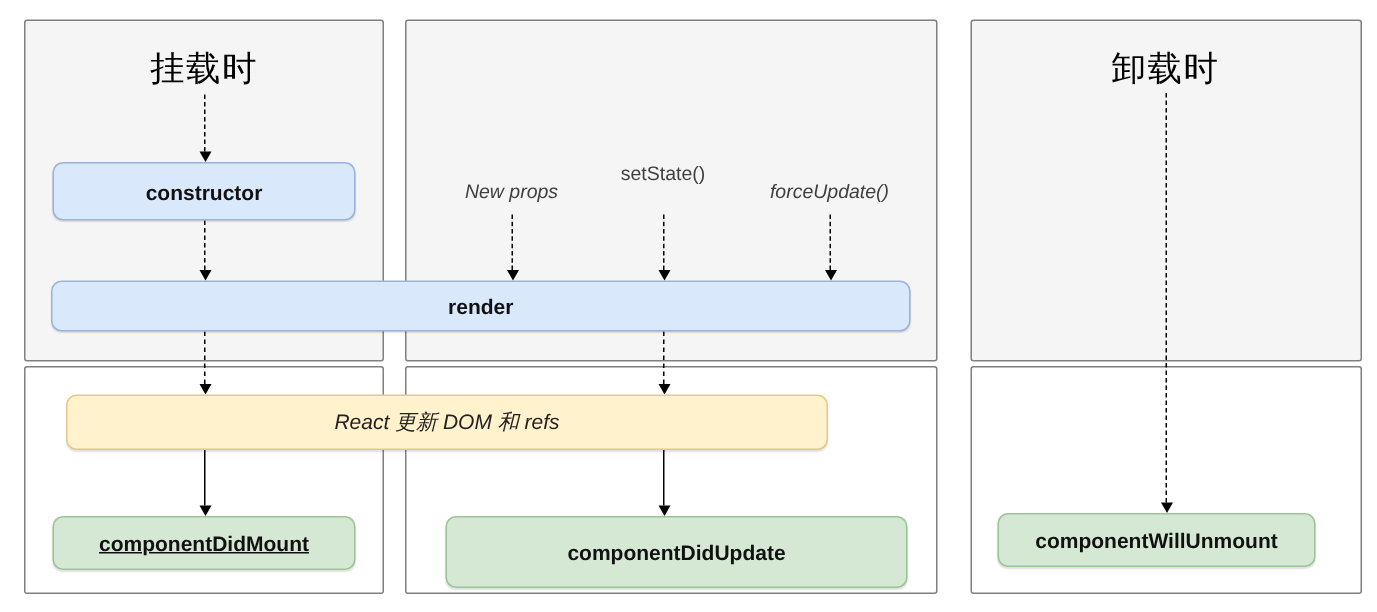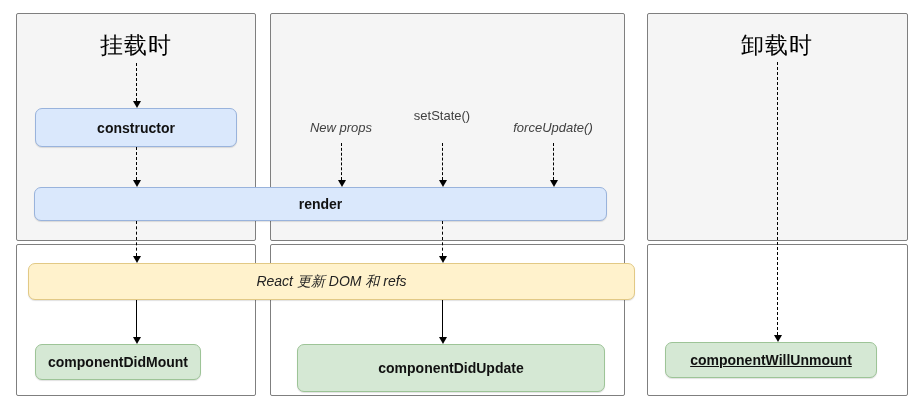--- a/index.html
+++ b/index.html
@@ -98,18 +98,18 @@
   <div class="varrow" style="left:341px; top:143px; height:37px;"></div>
   <div class="varrow" style="left:442px; top:143px; height:37px;"></div>
   <div class="varrow" style="left:553px; top:143px; height:37px;"></div>
   <div class="varrow" style="left:442px; top:221px; height:35px;"></div>
   <div class="varrow solid" style="left:442px; top:300px; height:37px;"></div>
 
   <div class="varrow" style="left:777px; top:62px; height:273px;"></div>
 
   <div class="node blue" style="left:35px;  top:108px; width:202px; height:39px;">constructor</div>
   <div class="node blue" style="left:34px;  top:187px; width:573px; height:34px;text-align:right;">render</div>
-  <div class="node yellow" style="left:28px;  top:263px; width:607px; height:37px;">React 更新 DOM 和 refs</div>
-  <div class="node green" style="left:35px;  top:344px; width:166px; height:36px;">componentDidMount</div>
+  <div class="node yellow" style="left:44px;  top:263px; width:508px; height:37px;">React 更新 DOM 和 refs</div>
+  <div class="node green" style="left:35px;  top:344px; width:202px; height:36px;text-decoration:underline;">componentDidMount</div>
   <div class="node green" style="left:297px; top:344px; width:308px; height:48px;">componentDidUpdate</div>
-  <div class="node green" style="left:665px; top:342px; width:212px; height:36px;text-decoration:underline;">componentWillUnmount</div>
+  <div class="node green" style="left:665px; top:342px; width:212px; height:36px;">componentWillUnmount</div>
 
 </div>
 
 </body></html>

